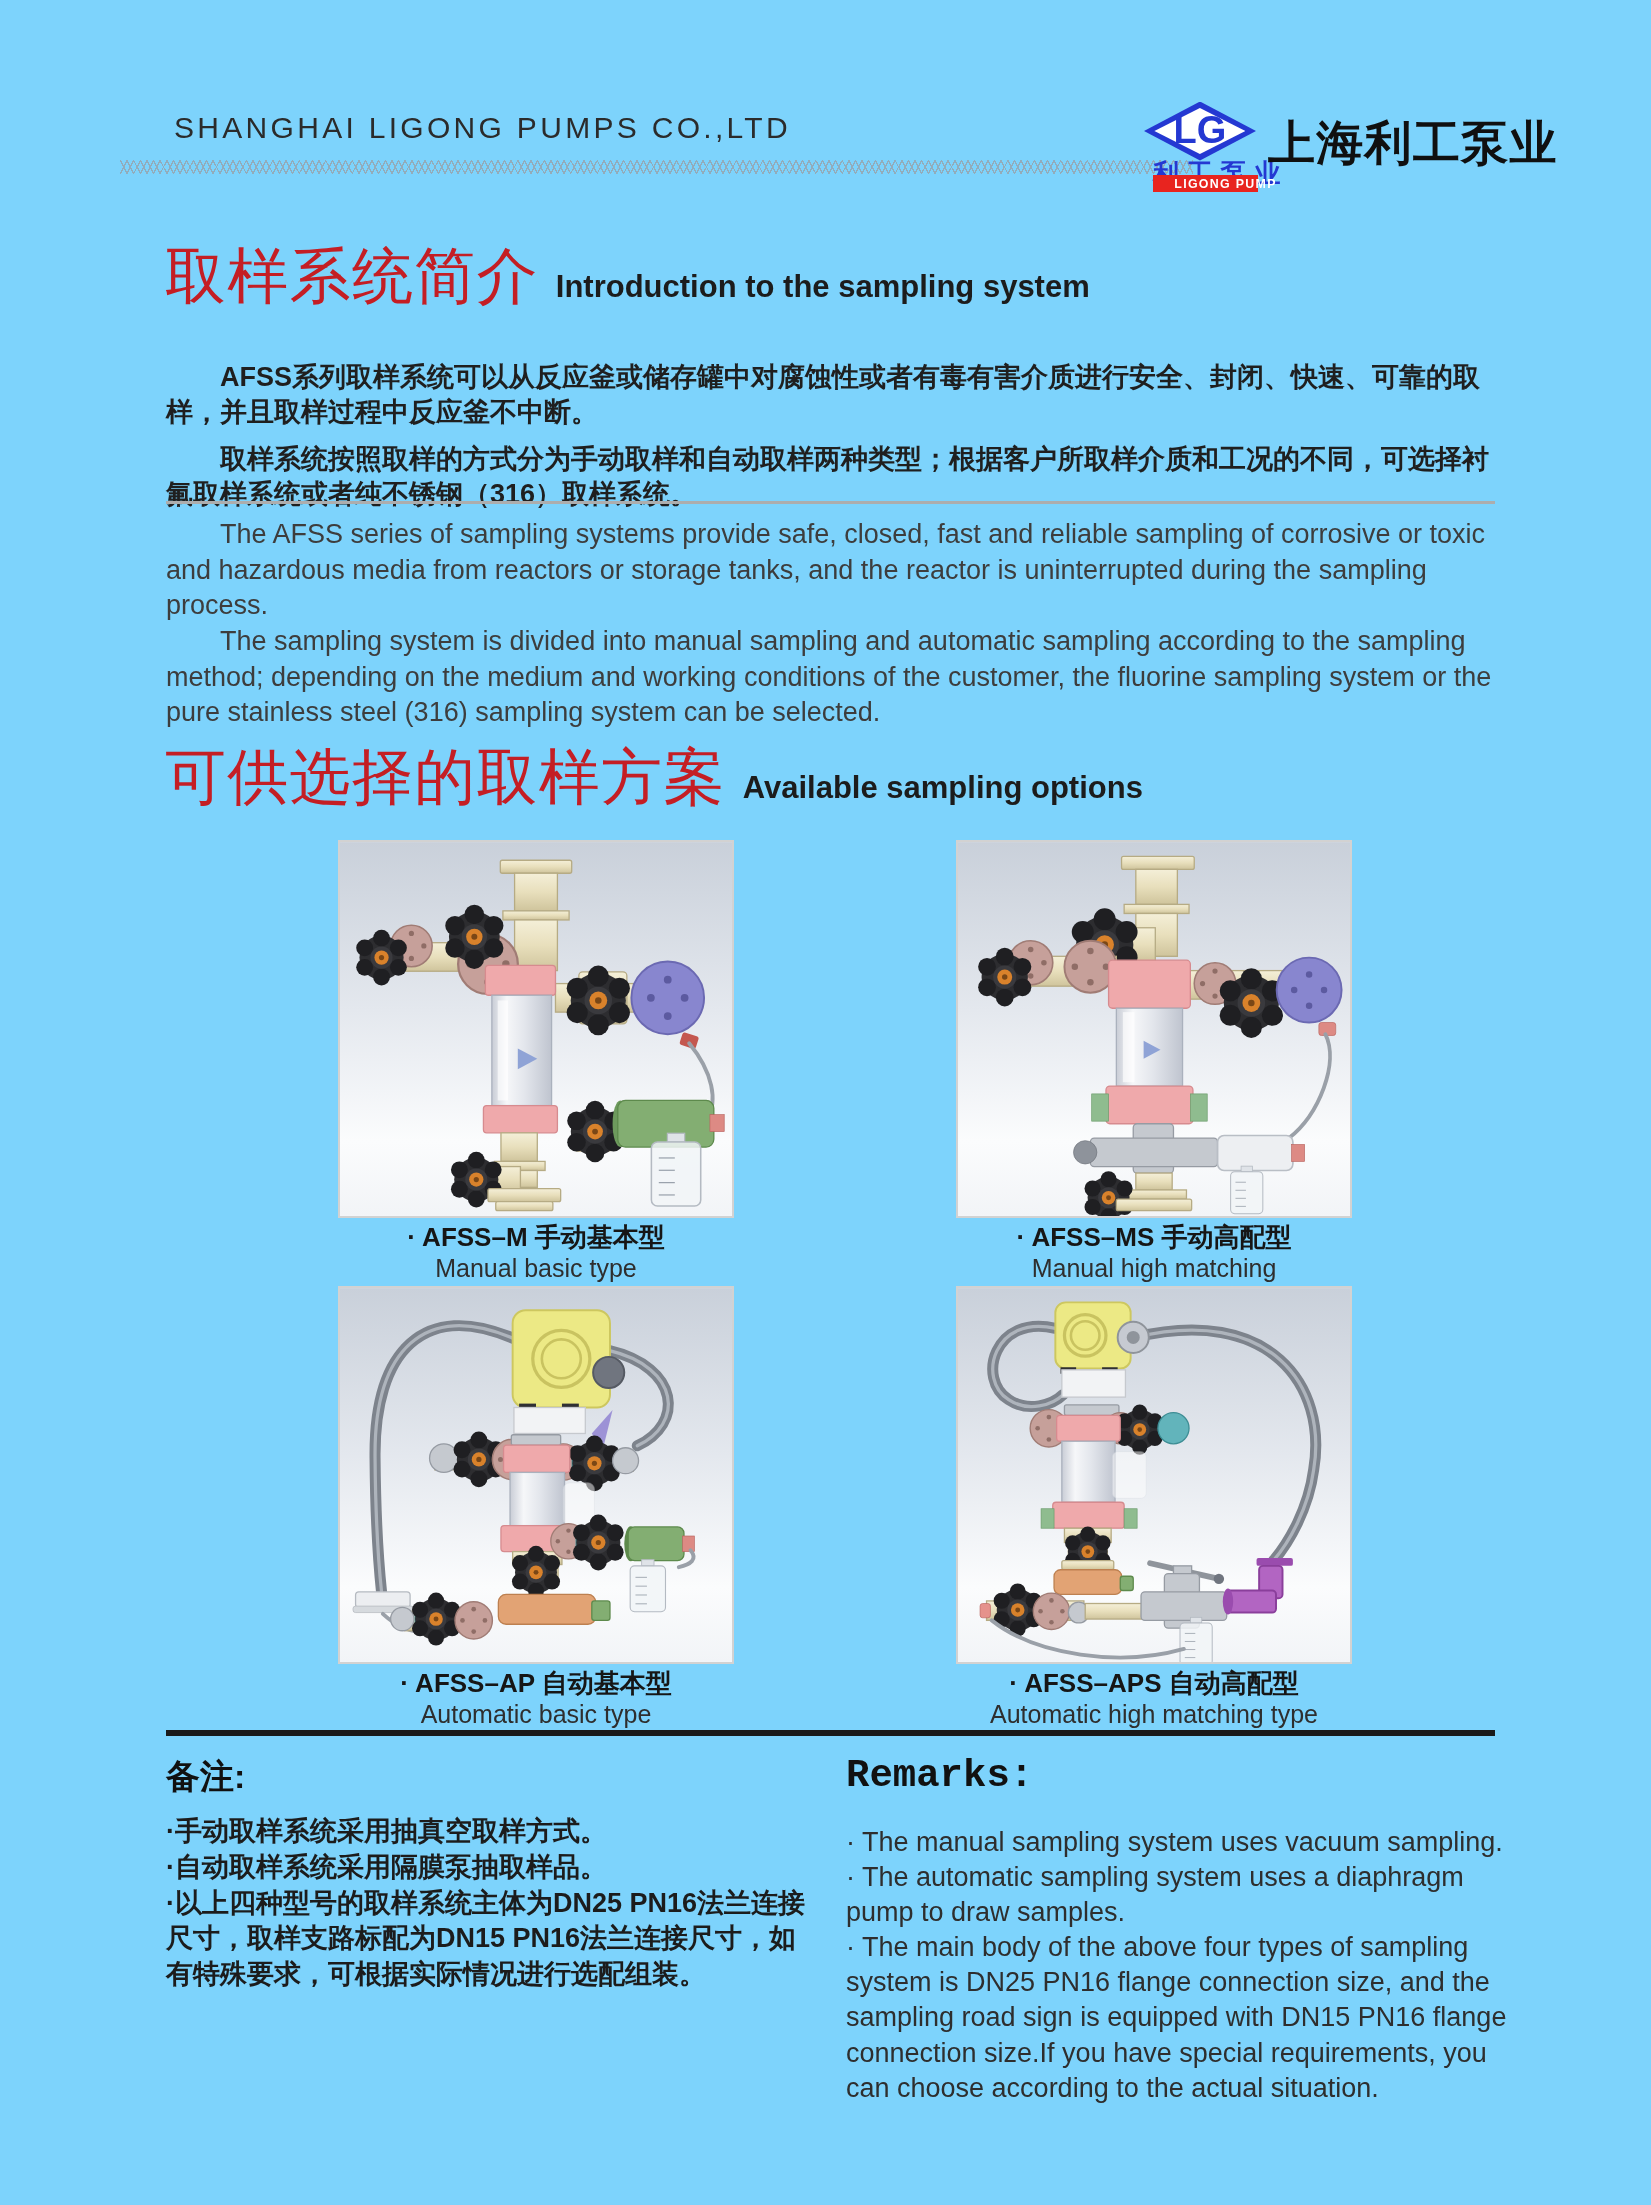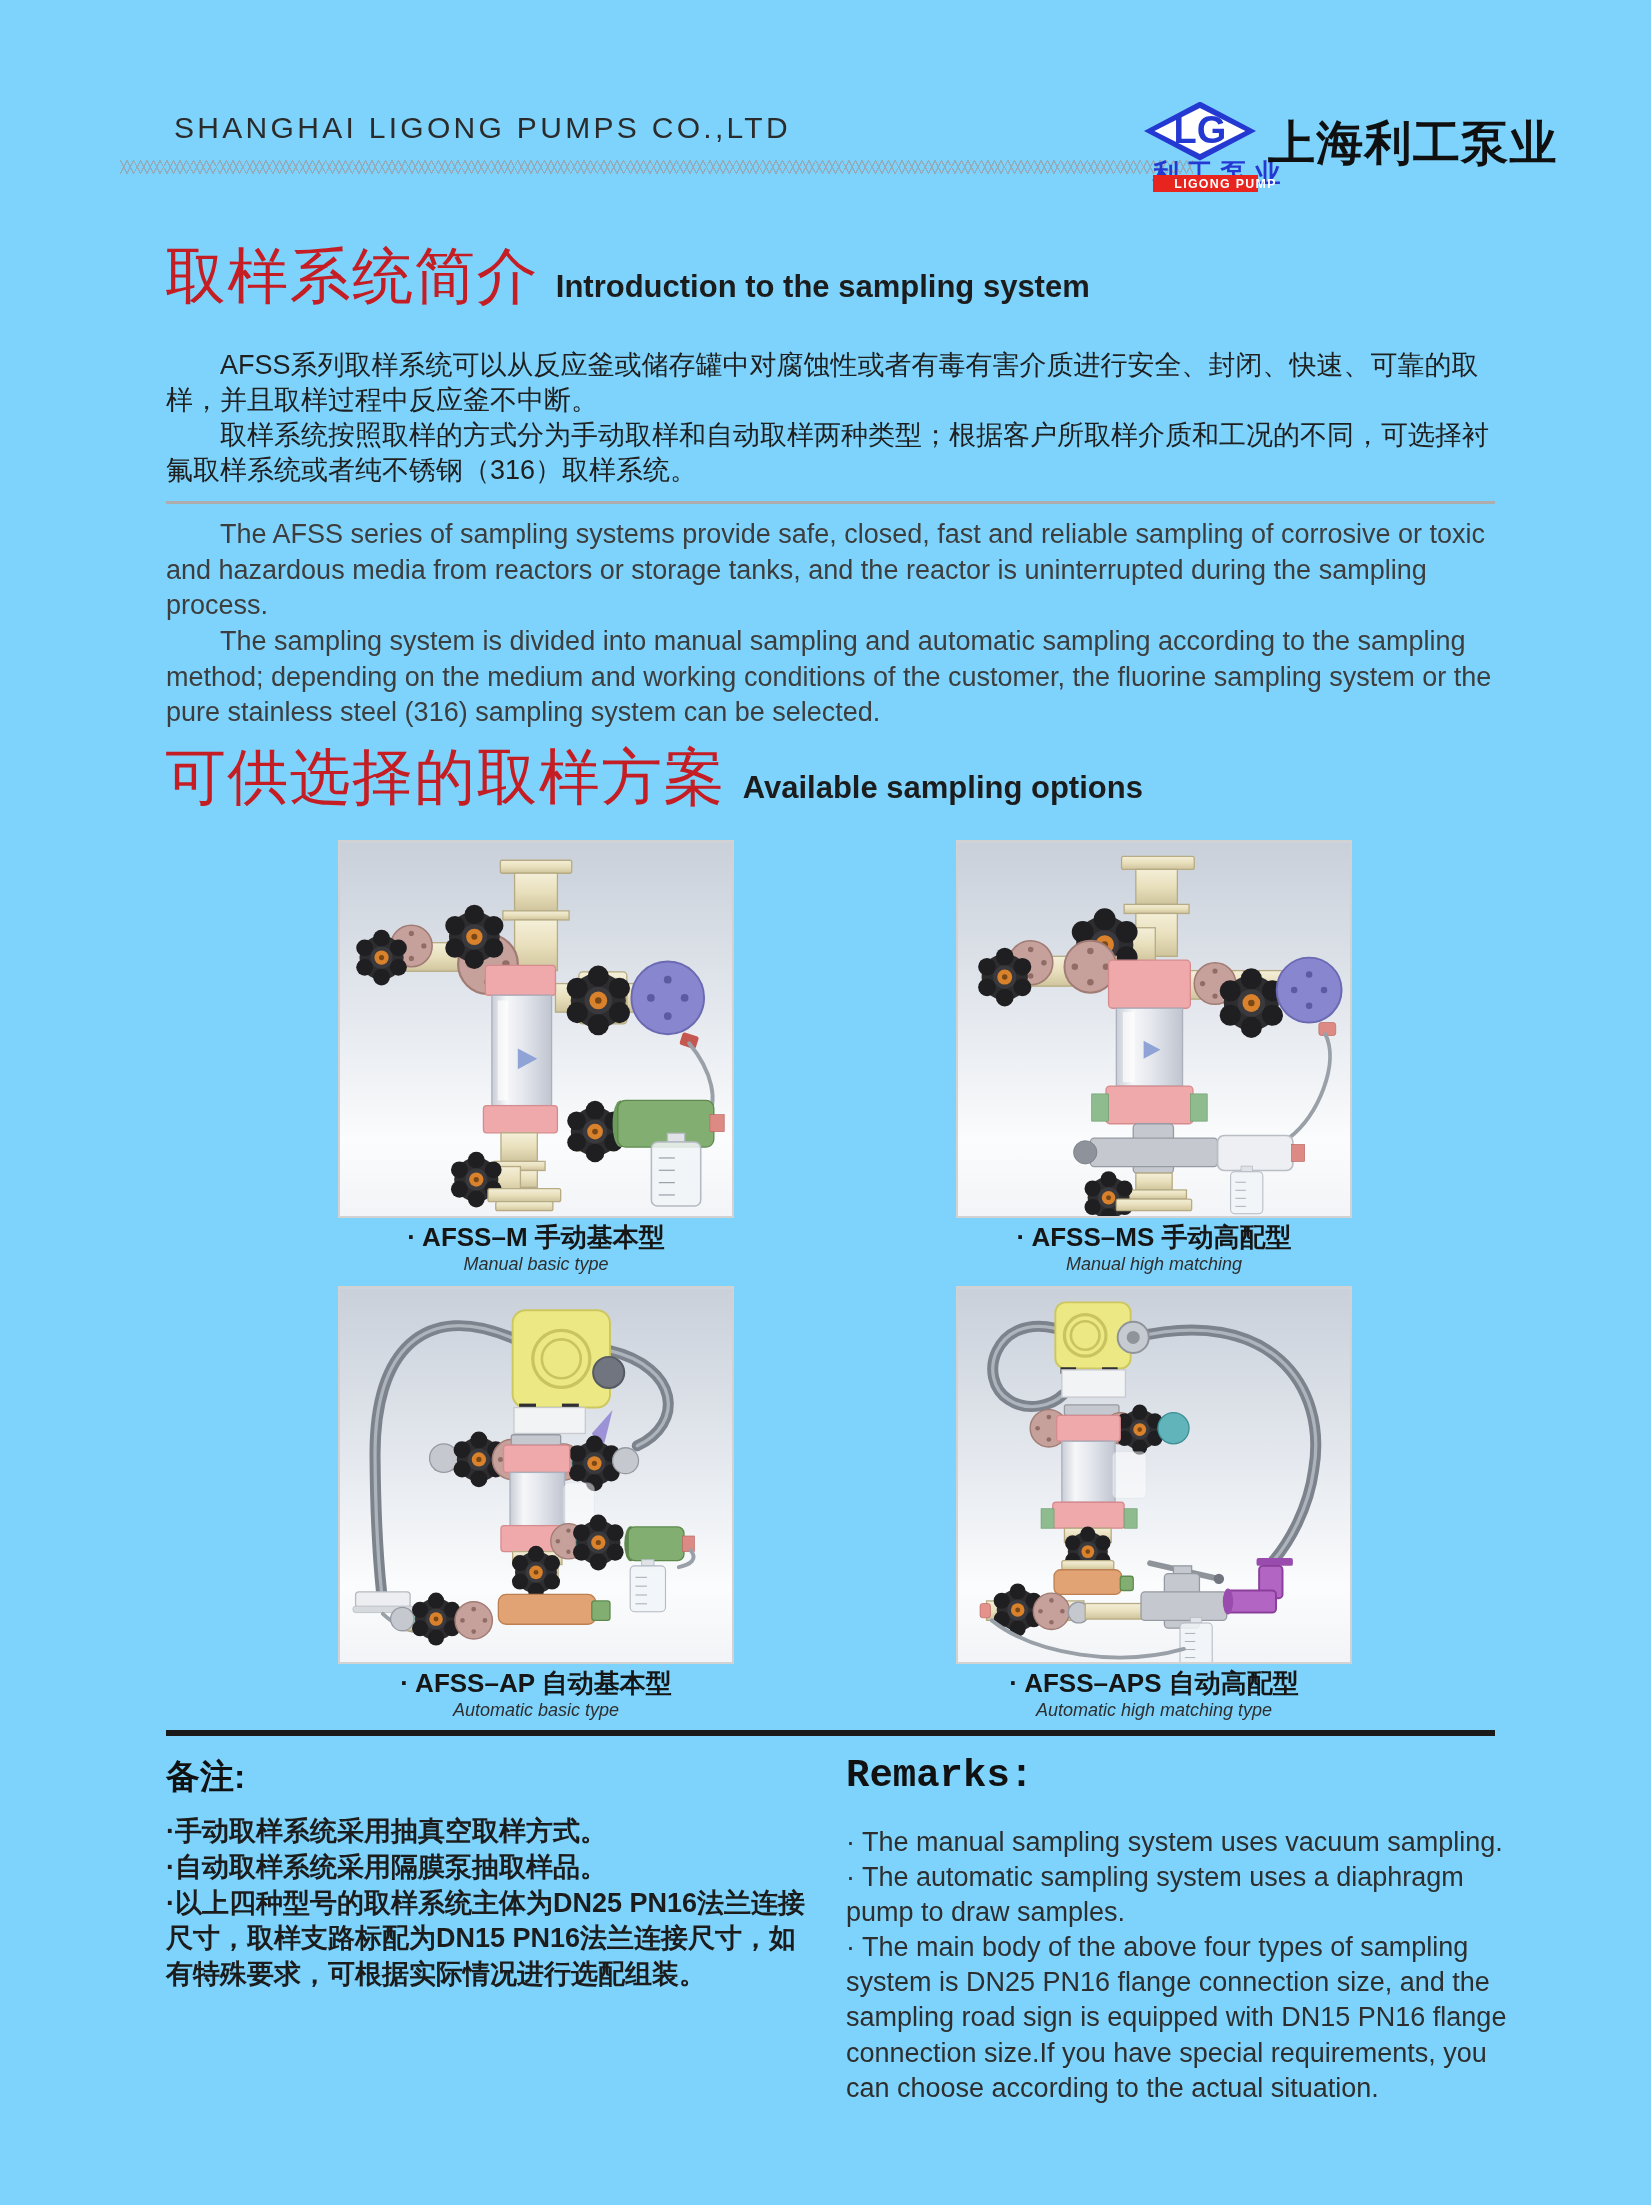--- a/index.html
+++ b/index.html
@@ -30,32 +30,32 @@
 
   
   .sec-title { position:absolute; left:165px; display:flex; align-items:baseline; gap:17px; white-space:nowrap; }
   .sec-title .cn { font-size:61px; font-weight:normal; color:#c41e24; letter-spacing:1.3px; }
   .sec-title .en { font-size:31px; font-weight:bold; color:#1c1c1c; }
   #intro-title { top:236px; }
   #options-title { top:737px;text-align:right; }
 
   
   .cn-paras { position:absolute; left:166px; top:348px; width:1331px; }
-  .cn-paras p { font-size:27px; line-height:1.3; color:#1f1f1f; font-weight:400; text-indent:2em; }
+  .cn-paras p { font-size:27px; line-height:1.3; color:#1f1f1f; font-weight:700; text-indent:2em;margin-top:12px; }
   .divider { position:absolute; left:166px; top:501px; width:1329px; height:2.6px; background:#adadad; }
   .en-paras { position:absolute; left:166px; top:517px; width:1341px; }
   .en-paras p { font-size:27px; line-height:1.32; color:#3d3d3d; text-indent:2em; }
 
   
   .product { position:absolute; width:396px; }
   .pframe { width:396px; height:378px; border:2px solid #d2d2d2; background:#fff; }
   .pframe svg { display:block; width:392px; height:374px; }
   figcaption { margin-top:5.2px; text-align:center; }
   .cap-cn { font-size:26px; font-weight:600; color:#161616; line-height:1.15; }
-  .cap-en { font-size:18px; color:#2e2e2e; line-height:1.25;font-style:italic; }
+  .cap-en { font-size:25px; color:#2e2e2e; line-height:1.25; }
   #card-1 { left:338px; top:840px; } #card-2 { left:956px; top:840px; }
   #card-3 { left:338px; top:1286px; } #card-4 { left:956px; top:1286px; }
 
   
   .thick-line { position:absolute; left:166px; top:1730px; width:1329px; height:5.9px; background:#1a1a1a; }
   .remarks-cn { position:absolute; left:166px; top:1754px; width:654px; }
   .remarks-cn h2 { font-size:34px; font-weight:bold; color:#111; margin-bottom:14.3px; }
   .remarks-cn p { font-size:27px; font-weight:600; line-height:1.32; color:#1c1c1c; }
   .remarks-en { position:absolute; left:846px; top:1754px; width:682px; }
   .remarks-en h2 { font-size:39px; font-weight:bold; color:#111; margin-bottom:27px;font-family:Liberation Mono, monospace; }

